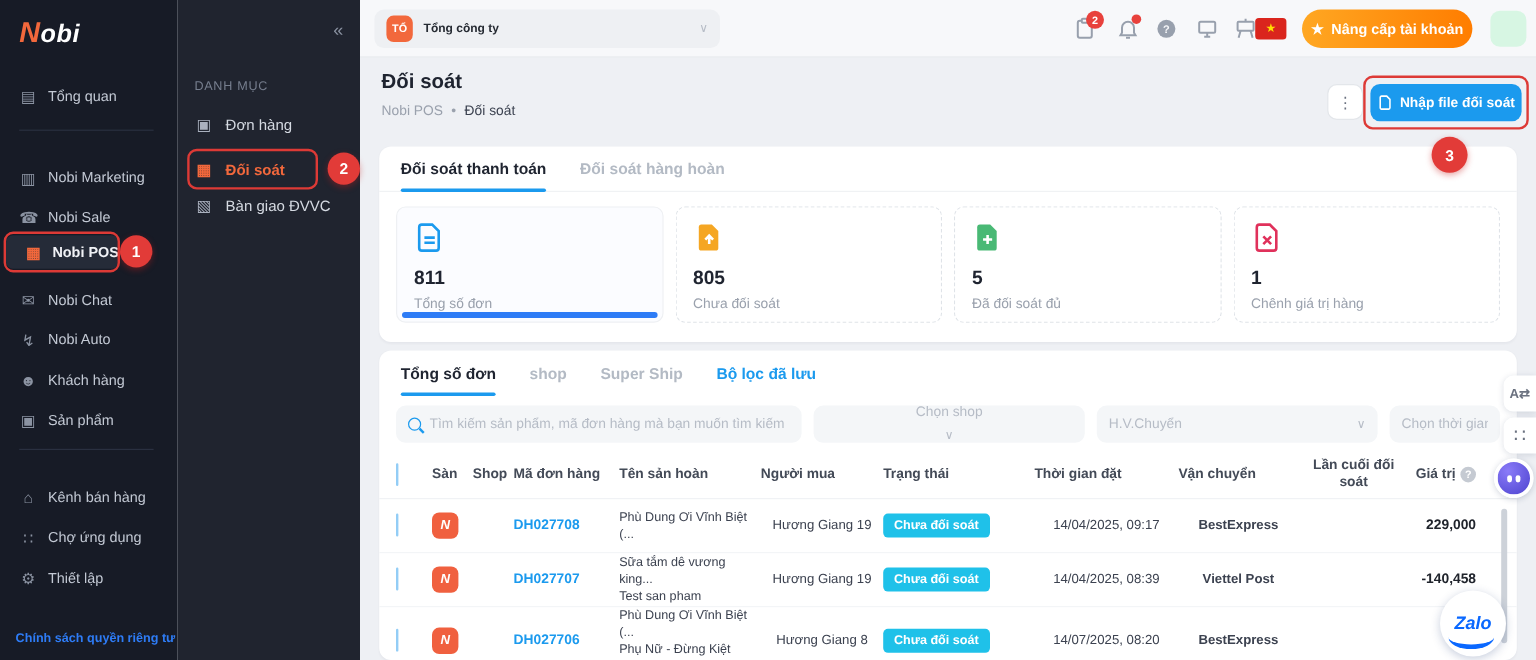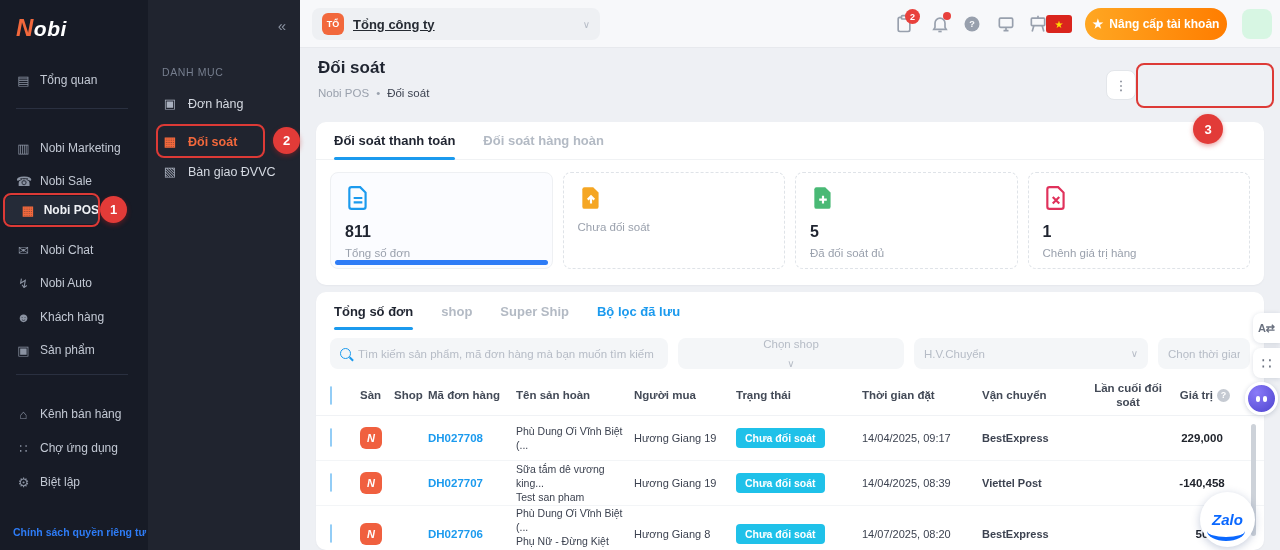--- a/index.html
+++ b/index.html
@@ -25,21 +25,21 @@
   .sm-title { position:absolute; left:14px; top:66px; font-size:10.5px; letter-spacing:.6px; color:#767e8e; }
   .sm-item { position:absolute; left:14px; display:flex; align-items:center; gap:10px; color:#d5dae2; font-size:12.5px; cursor:pointer; white-space:nowrap; }
   .sm-item .ic { width:16px; font-size:13px; color:#aab1bf; text-align:center; }
   .sm-item.active { color:#f2683c; font-weight:700; }
   .sm-item.active .ic { color:#f2683c; }
   
   .main { position:absolute; left:300px; top:0; width:980px; height:550px;border-radius:25px; }
   .topbar { position:absolute; left:0; top:0; width:980px; height:48px; background:#f7f8fa; border-bottom:1px solid #e7e9ed; }
   .company { position:absolute; left:12px; top:8px; width:288px; height:32px; background:#eef0f3; border-radius:8px; display:flex; align-items:center; gap:9px; padding:0 10px; cursor:pointer; }
   .co-badge { width:22px; height:22px; border-radius:6px; background:#f2683c; color:#fff; font-size:9px; font-weight:700; display:flex; align-items:center; justify-content:center; }
-  .co-name { font-size:13px; font-weight:700; color:#262b33; flex:1;text-decoration:underline; }
+  .co-name { font-size:10px; font-weight:700; color:#262b33; flex:1; }
   .chev { color:#b6bcc6; font-size:10px; }
   .top-search { position:absolute; left:400px; top:9px; width:178px; height:30px; background:#eef0f3; border-radius:8px; display:flex; align-items:center; gap:6px; padding:0 10px; }
   .top-search input, .tbl-search input { border:none; outline:none; background:transparent; font-family:"Liberation Sans",sans-serif; font-size:11.5px; color:#434a57; width:100%; }
   .top-search input::placeholder, .tbl-search input::placeholder, .f-input input::placeholder { color:#b6bcc6; }
   .mag { width:11px; height:11px; border:1.6px solid #9aa1ad; border-radius:50%; position:relative; flex:none; }
   .mag::after { content:""; position:absolute; width:5px; height:1.6px; background:#9aa1ad; transform:rotate(45deg); right:-4px; bottom:-2px; }
   .mag.blue { border-color:#1b9aee; } .mag.blue::after { background:#1b9aee; }
   .t-ico { position:absolute; top:14px; width:20px; height:20px; color:#98a0ad; cursor:pointer; }
   .t-ico svg { width:20px; height:20px; }
   .badge-red { position:absolute; top:-5px; right:-6px; min-width:15px; height:15px; border-radius:8px; background:#e8413c; color:#fff; font-size:9px; font-weight:700; display:flex; align-items:center; justify-content:center; padding:0 3px; }
@@ -82,24 +82,24 @@
   .thead { height:40px; border-bottom:1px solid #f0f2f5; }
   .thead .th { font-size:11.5px; font-weight:700; color:#434a57; line-height:1.2; }
   .th.c-lan { text-align:center; }
   .th.c-gia { text-align:right; padding-right:20px; display:flex; align-items:center; justify-content:flex-end; gap:4px; }
   .info-i { width:13px; height:13px; border-radius:50%; background:#c5cad2; color:#fff; font-size:9px; font-weight:700; display:flex; align-items:center; justify-content:center; }
   .trow { height:45px; border-bottom:1px solid #f3f5f7; }
   .cb { width:15px; height:15px; border:1.5px solid #93cdf6; border-radius:4px; background:#fff; cursor:pointer; }
   .san-ic { width:22px; height:22px; border-radius:6px; background:#f0603f; color:#fff; font-size:11px; font-weight:800; font-style:italic; display:flex; align-items:center; justify-content:center; }
   .code { font-size:11.5px; font-weight:700; color:#1b9aee; cursor:pointer; }
   .prod { font-size:10.5px; color:#3c4250; line-height:1.35; }
-  .buyer, .time-c, .carrier-c { font-size:11px; color:#3c4250; }
+  .buyer, .time-c, .carrier-c { font-size:11px; color:#3c4250;text-align:center; }
   .carrier-c { font-weight:600; }
   .status-badge { display:inline-block; background:#1fc1e9; color:#fff; font-size:10.5px; font-weight:700; border-radius:4px; padding:4px 9px; white-space:nowrap; }
-  .val { font-size:11.5px; font-weight:700; color:#20242c; text-align:center; padding-right:20px; }
+  .val { font-size:11.5px; font-weight:700; color:#20242c; text-align:right; padding-right:20px; }
   .vscroll { position:absolute; right:8px; top:132px; width:5px; height:112px; border-radius:3px; background:#cdd2d9; cursor:pointer; }
   
   .ann-box { position:absolute; border:2.5px solid #dd3a36; border-radius:8px; z-index:40; pointer-events:none; }
   .ann-circle { position:absolute; background:#e23b38; color:#fff; font-weight:700; font-size:13px; border-radius:50%; display:flex; align-items:center; justify-content:center; z-index:41; box-shadow:0 2px 5px rgba(200,30,30,.4); }
   
   .zalo { position:absolute; left:1200px; top:492px; width:55px; height:55px; border-radius:50%; background:#fff; box-shadow:0 2px 8px rgba(30,60,120,.25); z-index:30; display:flex; align-items:center; justify-content:center; cursor:pointer; }
   .zalo .zt { color:#0a68ff; font-weight:800; font-size:15px; font-style:italic; }
   .zalo::after { content:""; position:absolute; left:7px; bottom:6px; width:38px; height:16px; border-bottom:4px solid #0a68ff; border-radius:50%; }
   .edge { position:absolute; right:0; background:#fff; box-shadow:0 1px 5px rgba(20,40,80,.15); border-radius:8px 0 0 8px; display:flex; align-items:center; justify-content:center; color:#6b7280; cursor:pointer; z-index:31; }
   .edge.w1 { top:313px; width:27px; height:30px; font-size:11px; font-weight:700; }
@@ -150,21 +150,21 @@
   <div class="s-item" style="top:400px">
       <span class="ic">⌂</span>
       <span>Kênh bán hàng</span>
     </div>
   <div class="s-item" style="top:434px">
       <span class="ic">∷</span>
       <span>Chợ ứng dụng</span>
     </div>
   <div class="s-item" style="top:468px">
       <span class="ic">⚙</span>
-      <span>Biệt lập</span>
+      <span>Thiết lập</span>
     </div>
   <div class="s-footer">Chính sách quyền riêng tư</div>
 </div>
 
 <div class="submenu">
   <div class="collapse">«</div>
   <div class="sm-title">DANH MỤC</div>
   <div class="sm-item" style="top:96px">
       <span class="ic">▣</span>
       <span>Đơn hàng</span>
@@ -228,40 +228,47 @@
     <div class="avatar"></div>
   </div>
 
   <div class="pg-title">Đối soát</div>
   <div class="crumbs">
     <span>Nobi POS</span>
     <span>•</span>
     <span class="cur">Đối soát</span>
   </div>
   <div class="kebab">⋮</div>
+  <button class="import-btn">
+    <svg width="13" height="13" viewBox="0 0 24 24" fill="none" stroke="#fff" stroke-width="2.4">
+        <path d="M6 2h8l5 5v13a2 2 0 0 1-2 2H6a2 2 0 0 1-2-2V4a2 2 0 0 1 2-2z"></path>
+      </svg>
+    <span>Nhập file đối soát</span>
+  </button>
 
   <div class="card card1">
     <div class="tabs">
       <div class="tab active">Đối soát thanh toán</div>
       <div class="tab">Đối soát hàng hoàn</div>
     </div>
     <div class="stats">
       <div class="stat active">
         <svg viewBox="0 0 24 24" fill="none" stroke="#1b9aee" stroke-width="2">
             <path d="M6 2h8l5 5v13a2 2 0 0 1-2 2H6a2 2 0 0 1-2-2V4a2 2 0 0 1 2-2z"></path>
             <path d="M8 12h8M8 16h8"></path>
           </svg>
         <div class="num">811</div>
         <div class="lbl">Tổng số đơn</div>
       </div>
       <div class="stat">
         <svg viewBox="0 0 24 24">
             <path d="M6 2h8l5 5v13a2 2 0 0 1-2 2H6a2 2 0 0 1-2-2V4a2 2 0 0 1 2-2z" fill="#f5a623"></path>
             <path d="M12 17v-6M9 13.5 12 10.5l3 3" stroke="#fff" stroke-width="2" fill="none"></path>
           </svg>
+        <div class="num">805</div>
         <div class="lbl">Chưa đối soát</div>
       </div>
       <div class="stat">
         <svg viewBox="0 0 24 24">
             <path d="M6 2h8l5 5v13a2 2 0 0 1-2 2H6a2 2 0 0 1-2-2V4a2 2 0 0 1 2-2z" fill="#49b975"></path>
             <path d="M12 10v7M8.5 13.5h7" stroke="#fff" stroke-width="2" fill="none"></path>
           </svg>
         <div class="num">5</div>
         <div class="lbl">Đã đối soát đủ</div>
       </div>

